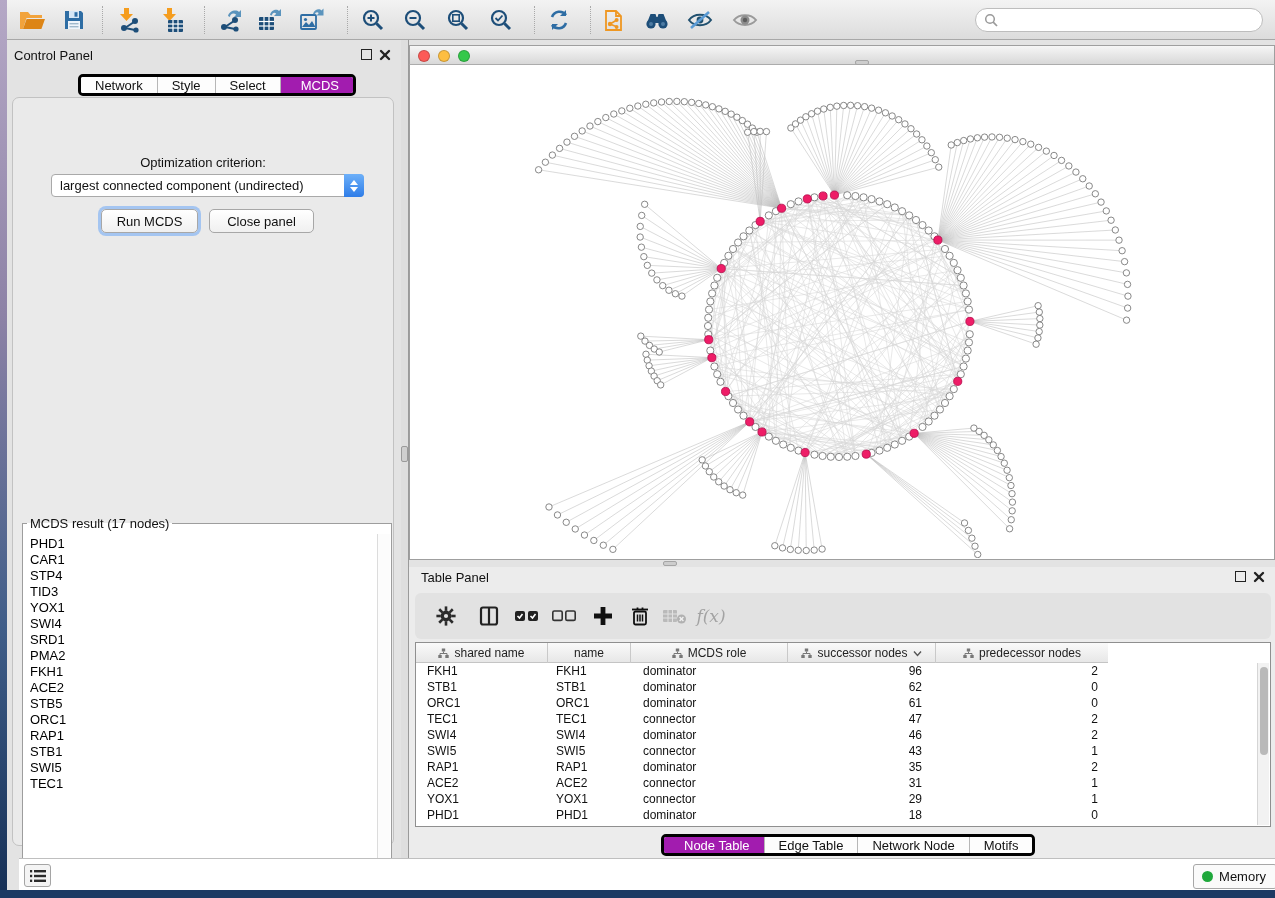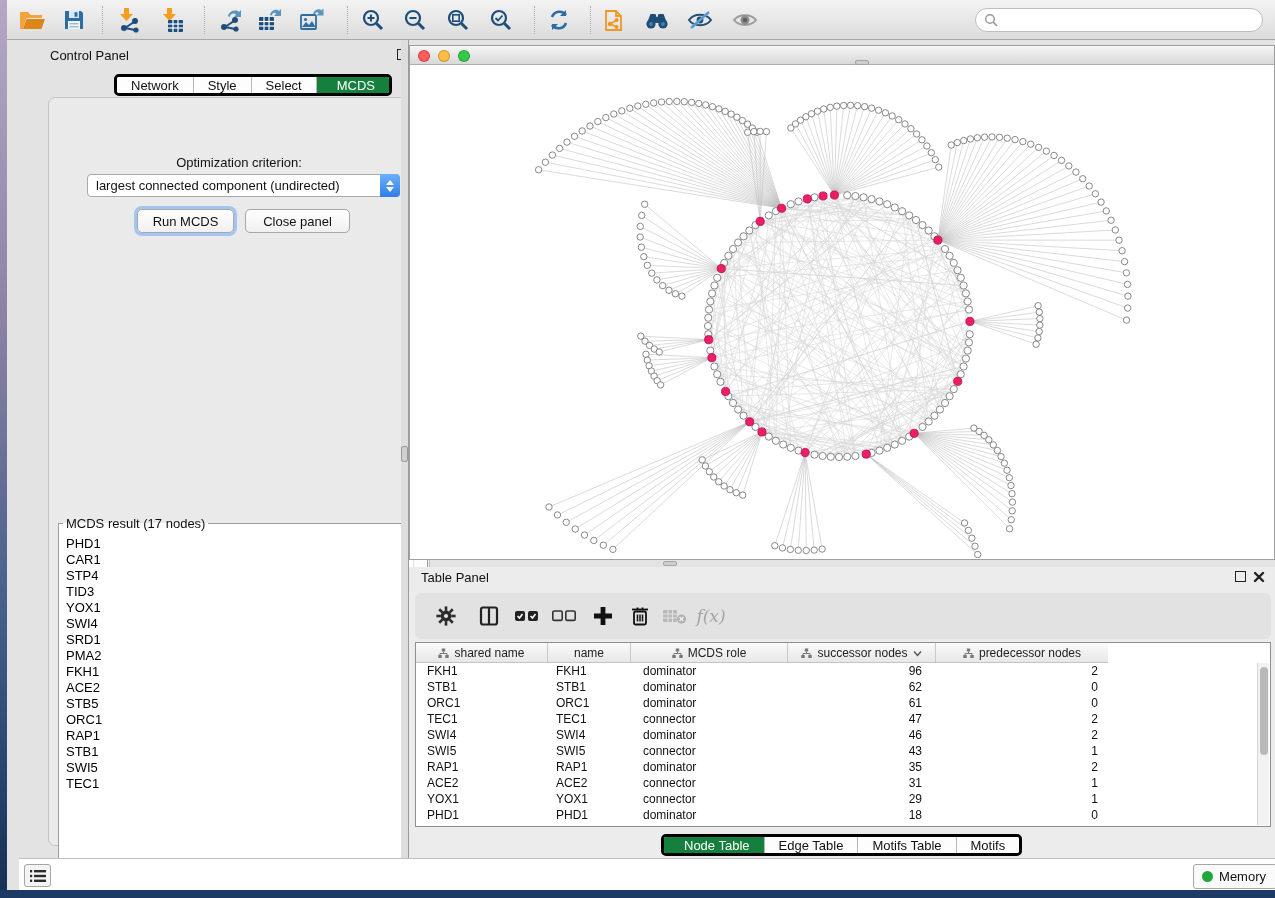--- a/index.html
+++ b/index.html
@@ -13,30 +13,30 @@
   
   .toolbar { position:absolute; left:0; top:0; width:1268px; height:40px;
     background:linear-gradient(#f3f3f3,#dcdcdc); border-bottom:1px solid #a8a8a8; }
   .tb-icon { position:absolute; top:4px; width:36px; height:32px; display:flex; align-items:center; justify-content:center; cursor:default; }
   .tb-sep { position:absolute; top:6px; width:0; height:28px; border-left:1px dotted #a9a9a9; }
   .searchbox { position:absolute; left:968px; top:8px; width:288px; height:24px; background:#fff;
     border:1px solid #bdbdbd; border-radius:12px; display:flex; align-items:center; padding-left:8px; }
   .searchbox input { border:none; outline:none; flex:1; font-size:13px; background:transparent; margin-left:5px; }
 
   
-  .control-panel { position:absolute; left:0; top:40px; width:394px; height:818px; background:#e3e3e3;margin-left:36px; }
+  .control-panel { position:absolute; left:0; top:40px; width:394px; height:818px; background:#e3e3e3; }
   .panel-header { position:absolute; left:7px; top:8px; font-size:13px; color:#111; }
   .win-btns { position:absolute; display:flex; gap:7px; }
   .cp-winbtns { right:10px; top:9px; }
   .floatbox { width:11px; height:11px; border:1.5px solid #222; background:transparent; }
   .tabs { position:absolute; display:flex; height:22px; border:3px solid #000000; border-radius:5px; background:#fff; overflow:hidden; }
   .cp-tabs { left:71px; top:34px; }
   .tab { font-size:13px; color:#111; padding:0 14px; display:flex; align-items:center; border-right:1px solid #b7b7b7; background:#fdfdfd; }
   .tab:last-child { border-right:none; }
-  .tab.selected { background:#15803d; color:#fff;padding-left:20px; }
+  .tab.selected { background:#a21caf; color:#fff;padding-left:20px; }
   .cp-inner { position:absolute; left:5px; top:57px; width:382px; height:749px; background:#eaeaea;
     border:1px solid #c2c2c2; border-radius:7px; }
   .opt-label { position:absolute; left:0; top:57px; width:100%; text-align:center; font-size:13px; color:#111; }
   .dropdown { position:absolute; left:38px; top:76px; width:313px; height:23px; background:#fff;
     border:1px solid #a9a9a9; border-radius:4px; display:flex; align-items:center; }
   .dropdown .dd-text { flex:1; font-size:13px; padding-left:8px; color:#111; white-space:nowrap; overflow:hidden; }
   .dd-stepper { width:20px; height:23px; margin:-1px -1px -1px 0; border-radius:0 4px 4px 0;
     background:linear-gradient(#6db0f9,#2f7de8); display:flex; flex-direction:column; align-items:center; justify-content:center; gap:2px; }
   .dd-stepper .up { width:0; height:0; border-left:4px solid transparent; border-right:4px solid transparent; border-bottom:5px solid #fff; }
   .dd-stepper .dn { width:0; height:0; border-left:4px solid transparent; border-right:4px solid transparent; border-top:5px solid #fff; }
@@ -1280,21 +1280,21 @@
             </div>
           </div>
         <div class="vscroll">
             <div class="vthumb"></div>
           </div>
       </div>
 
       <div class="tabs bottom-tabs">
         <div class="tab selected">Node Table</div>
         <div class="tab">Edge Table</div>
-        <div class="tab">Motifs Table</div>
+        <div class="tab">Network Node</div>
         <div class="tab">Motifs</div>
       </div>
     </div>
 
     <div class="statusbar">
       <div class="list-btn">
         <svg width="16" height="14" viewBox="0 0 16 14">
             <g fill="#2b2b2b">
               <rect x="0" y="1" width="2.2" height="2.4"></rect>
               <rect x="4" y="1" width="12" height="2.4"></rect>

